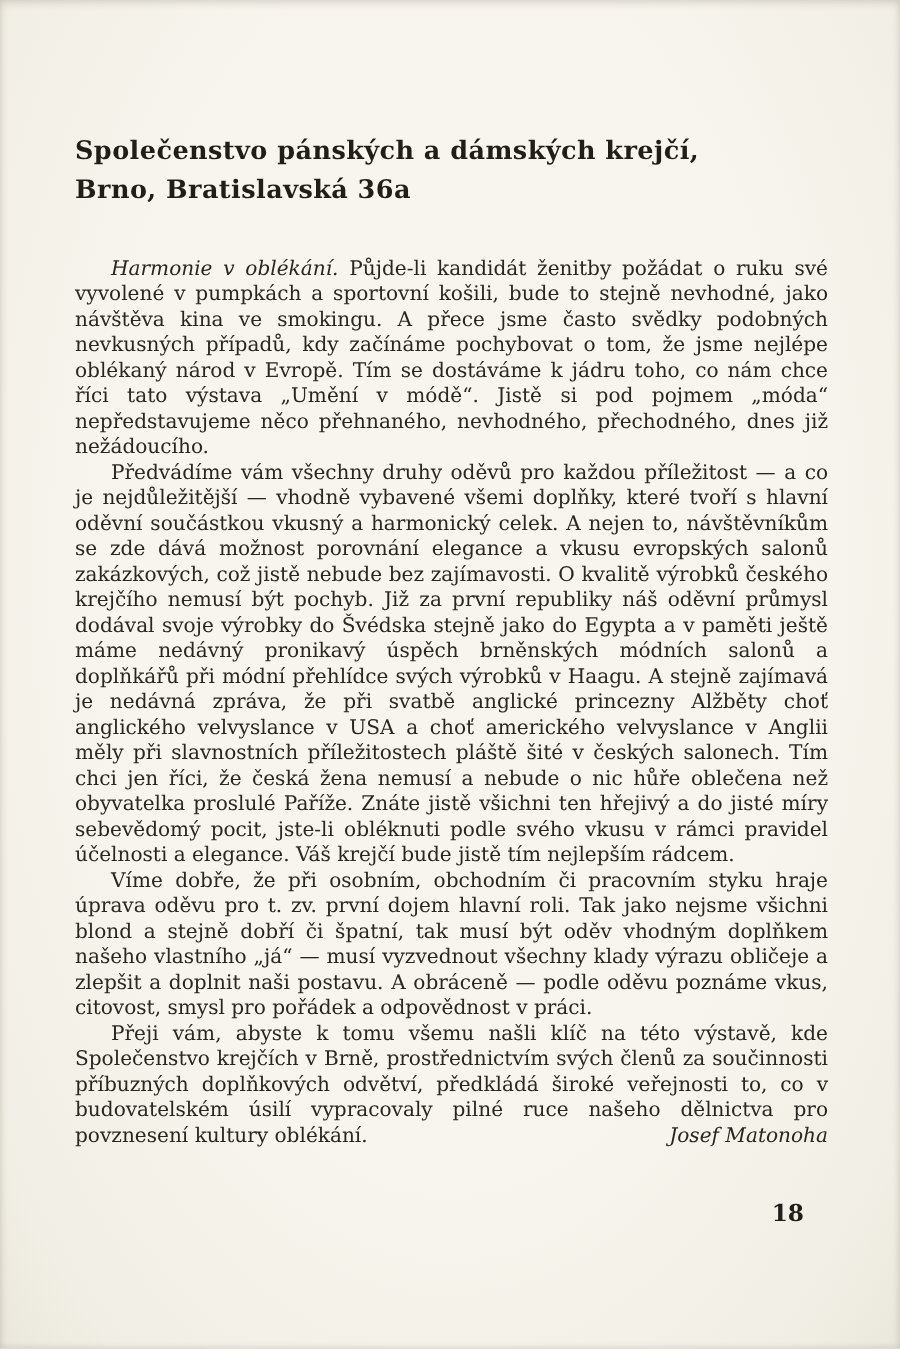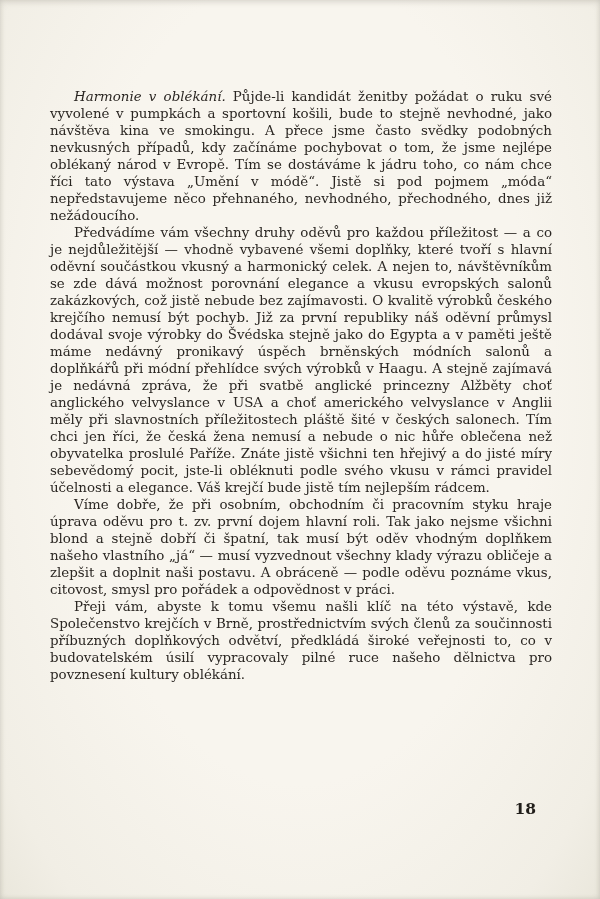--- a/index.html
+++ b/index.html
@@ -56,28 +56,32 @@
     font-size: 15.5px;
     color: #211e1a;
   }
 </style>
 </head>
 <body>
 
 <div class="page">
   <div class="content">
 
+    <div class="heading">
+      <div>Společenstvo pánských a dámských krejčí,</div>
+      <div>Brno, Bratislavská 36a</div>
+    </div>
 
     <div class="body-text">
 
       <p><em class="lead-phrase">Harmonie v oblékání.</em><span> Půjde-li kandidát ženitby požádat o ruku své vyvolené v pumpkách a sportovní košili, bude to stejně nevhodné, jako návštěva kina ve smokingu. A přece jsme často svědky podobných nevkusných případů, kdy začínáme pochybovat o tom, že jsme nejlépe oblékaný národ v Evropě. Tím se dostáváme k jádru toho, co nám chce říci tato výstava „Umění v módě“. Jistě si pod pojmem „móda“ nepředstavujeme něco přehnaného, nevhodného, přechodného, dnes již nežádoucího.</span></p>
 
       <p><span>Předvádíme vám všechny druhy oděvů pro každou příležitost — a co je nejdůležitější — vhodně vybavené všemi doplňky, které tvoří s hlavní oděvní součástkou vkusný a harmonický celek. A nejen to, návštěvníkům se zde dává možnost porovnání elegance a vkusu evropských salonů zakázkových, což jistě nebude bez zajímavosti. O kvalitě výrobků českého krejčího nemusí být pochyb. Již za první republiky náš oděvní průmysl dodával svoje výrobky do Švédska stejně jako do Egypta a v paměti ještě máme nedávný pronikavý úspěch brněnských módních salonů a doplňkářů při módní přehlídce svých výrobků v Haagu. A stejně zajímavá je nedávná zpráva, že při svatbě anglické princezny Alžběty choť anglického velvyslance v USA a choť amerického velvyslance v Anglii měly při slavnostních příležitostech pláště šité v českých salonech. Tím chci jen říci, že česká žena nemusí a nebude o nic hůře oblečena než obyvatelka proslulé Paříže. Znáte jistě všichni ten hřejivý a do jisté míry sebevědomý pocit, jste-li obléknuti podle svého vkusu v rámci pravidel účelnosti a elegance. Váš krejčí bude jistě tím nejlepším rádcem.</span></p>
 
       <p><span>Víme dobře, že při osobním, obchodním či pracovním styku hraje úprava oděvu pro t. zv. první dojem hlavní roli. Tak jako nejsme všichni blond a stejně dobří či špatní, tak musí být oděv vhodným doplňkem našeho vlastního „já“ — musí vyzvednout všechny klady výrazu obličeje a zlepšit a doplnit naši postavu. A obráceně — podle oděvu poznáme vkus, citovost, smysl pro pořádek a odpovědnost v práci.</span></p>
 
-      <p><span>Přeji vám, abyste k tomu všemu našli klíč na této výstavě, kde Společenstvo krejčích v Brně, prostřednictvím svých členů za součinnosti příbuzných doplňkových odvětví, předkládá široké veřejnosti to, co v budovatelském úsilí vypracovaly pilné ruce našeho dělnictva pro povznesení kultury oblékání.</span></p>
+      <p><span>Přeji vám, abyste k tomu všemu našli klíč na této výstavě, kde Společenstvo krejčích v Brně, prostřednictvím svých členů za součinnosti příbuzných doplňkových odvětví, předkládá široké veřejnosti to, co v budovatelském úsilí vypracovaly pilné ruce našeho dělnictva pro povznesení kultury oblékání.</span><span class="signature">Josef Matonoha</span></p>
 
     </div>
   </div>
 
   <div class="page-number">18</div>
 </div>
 
 </body></html>

